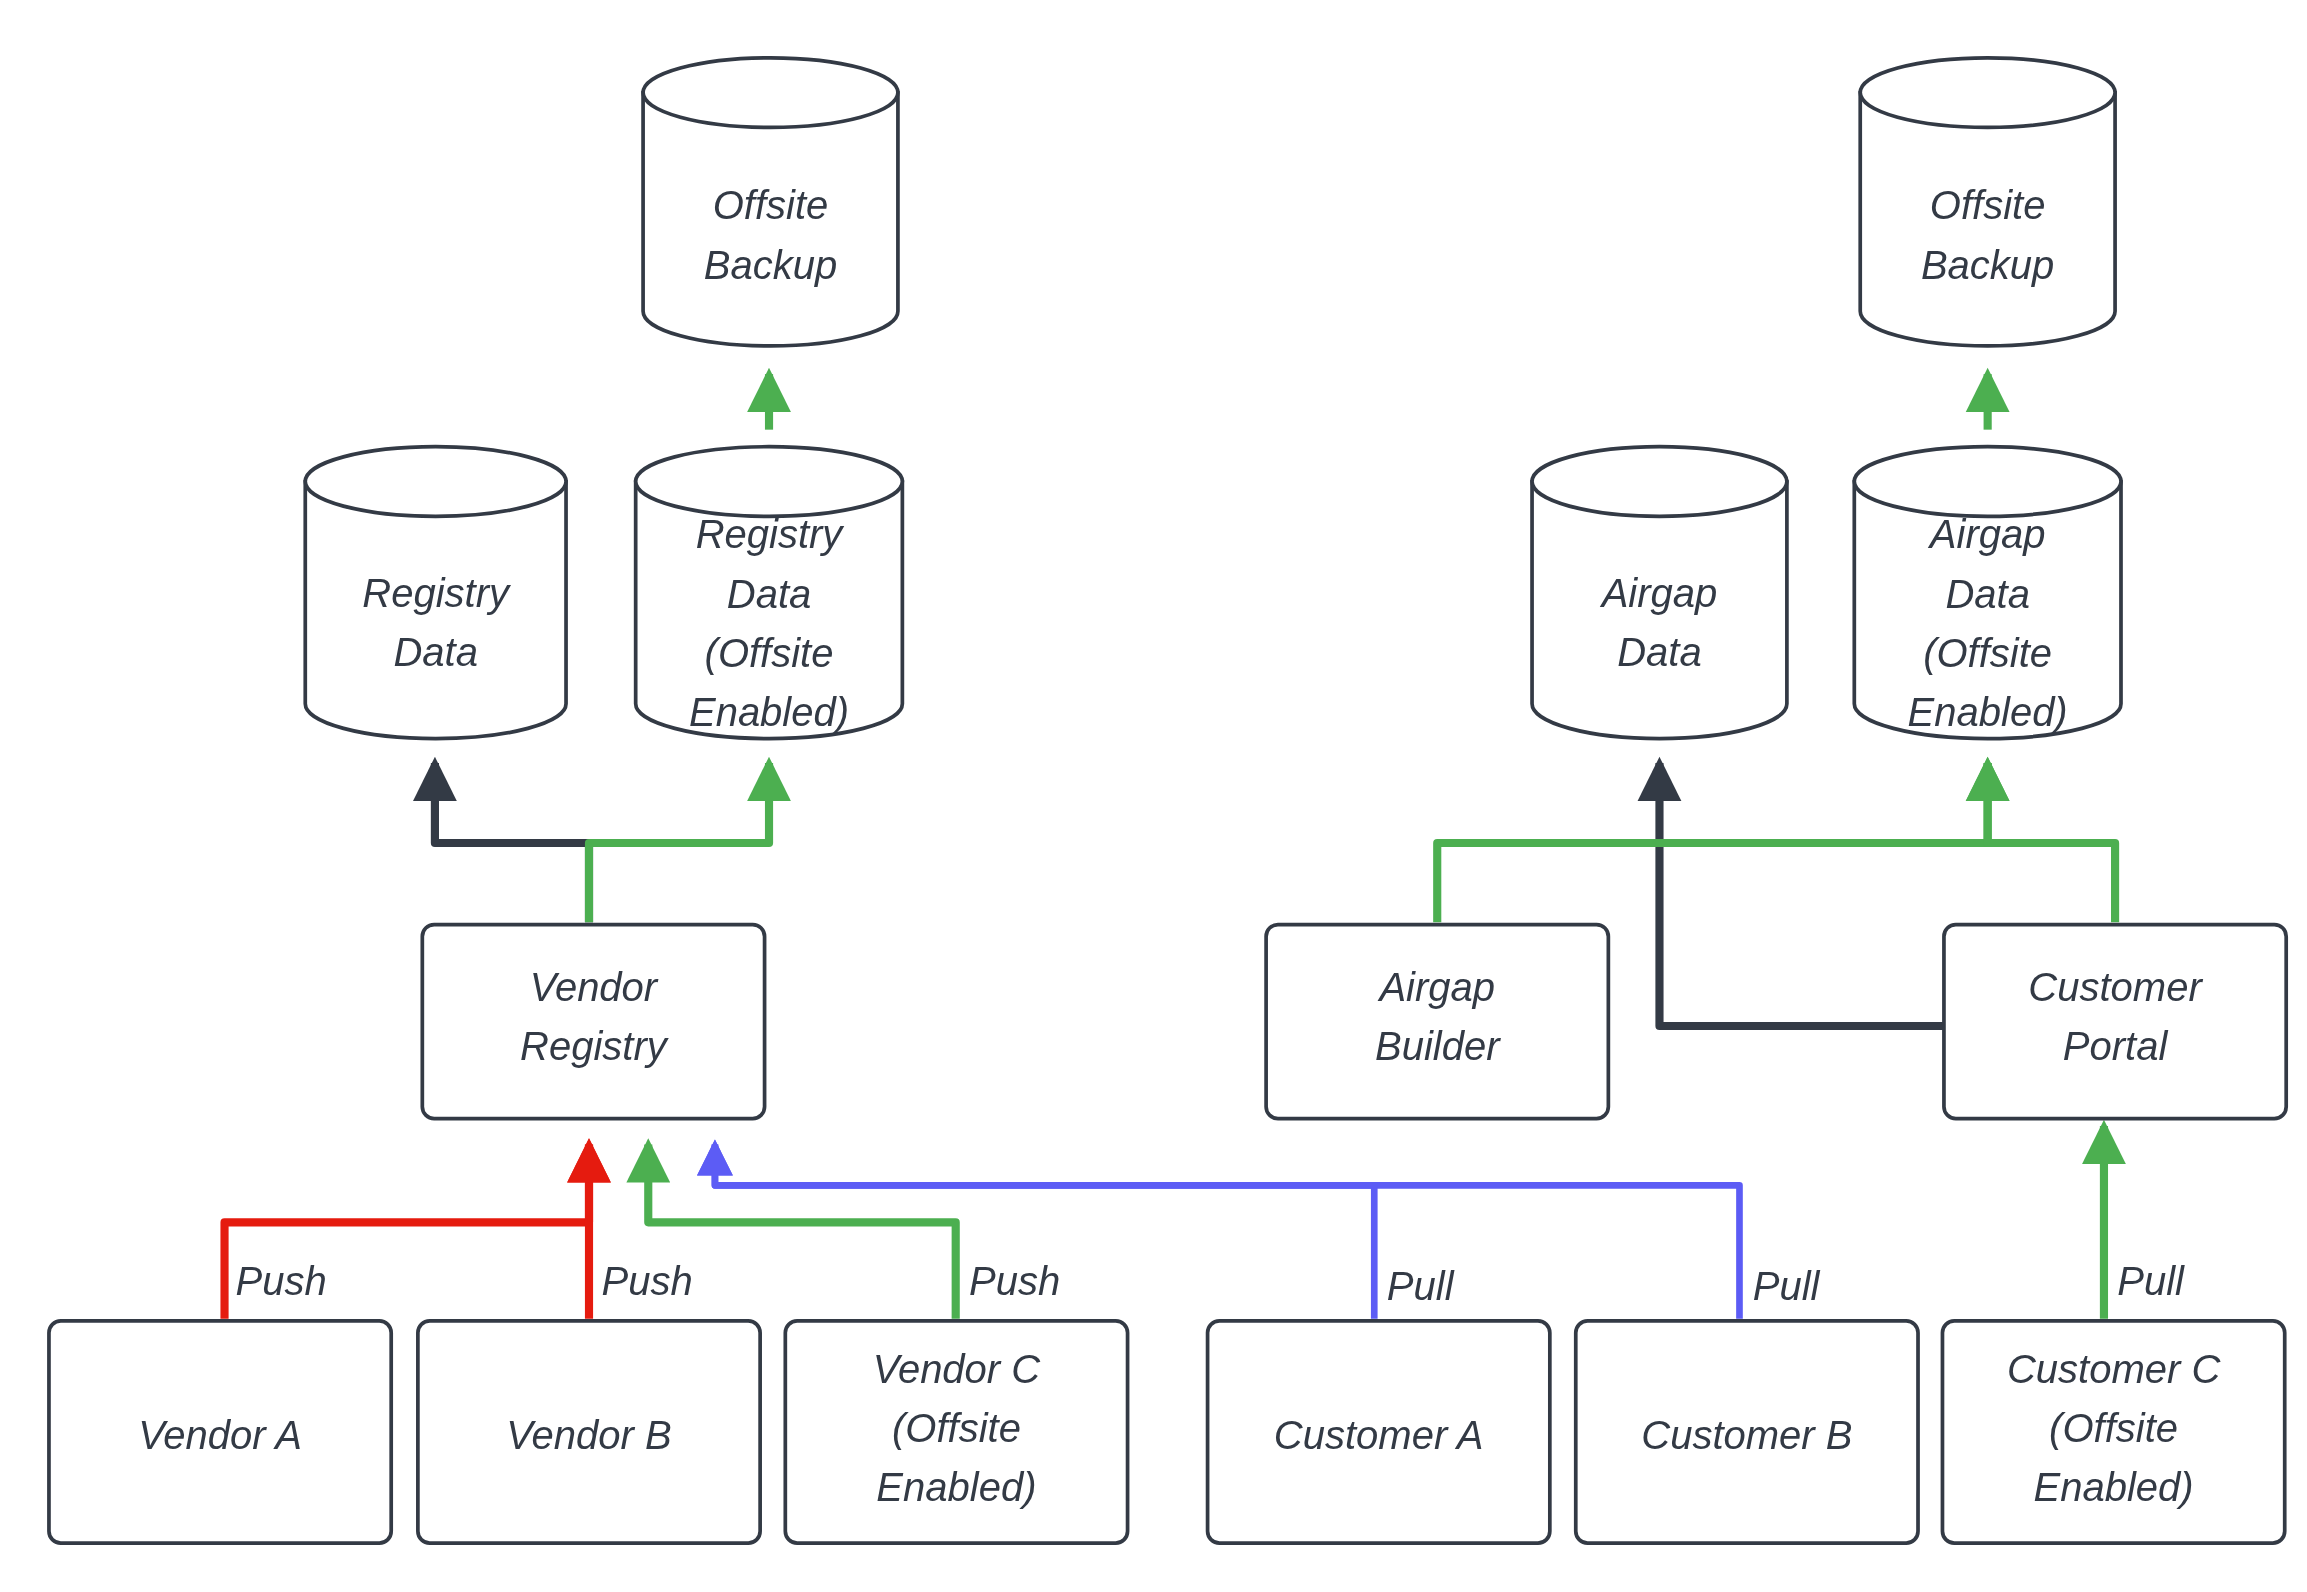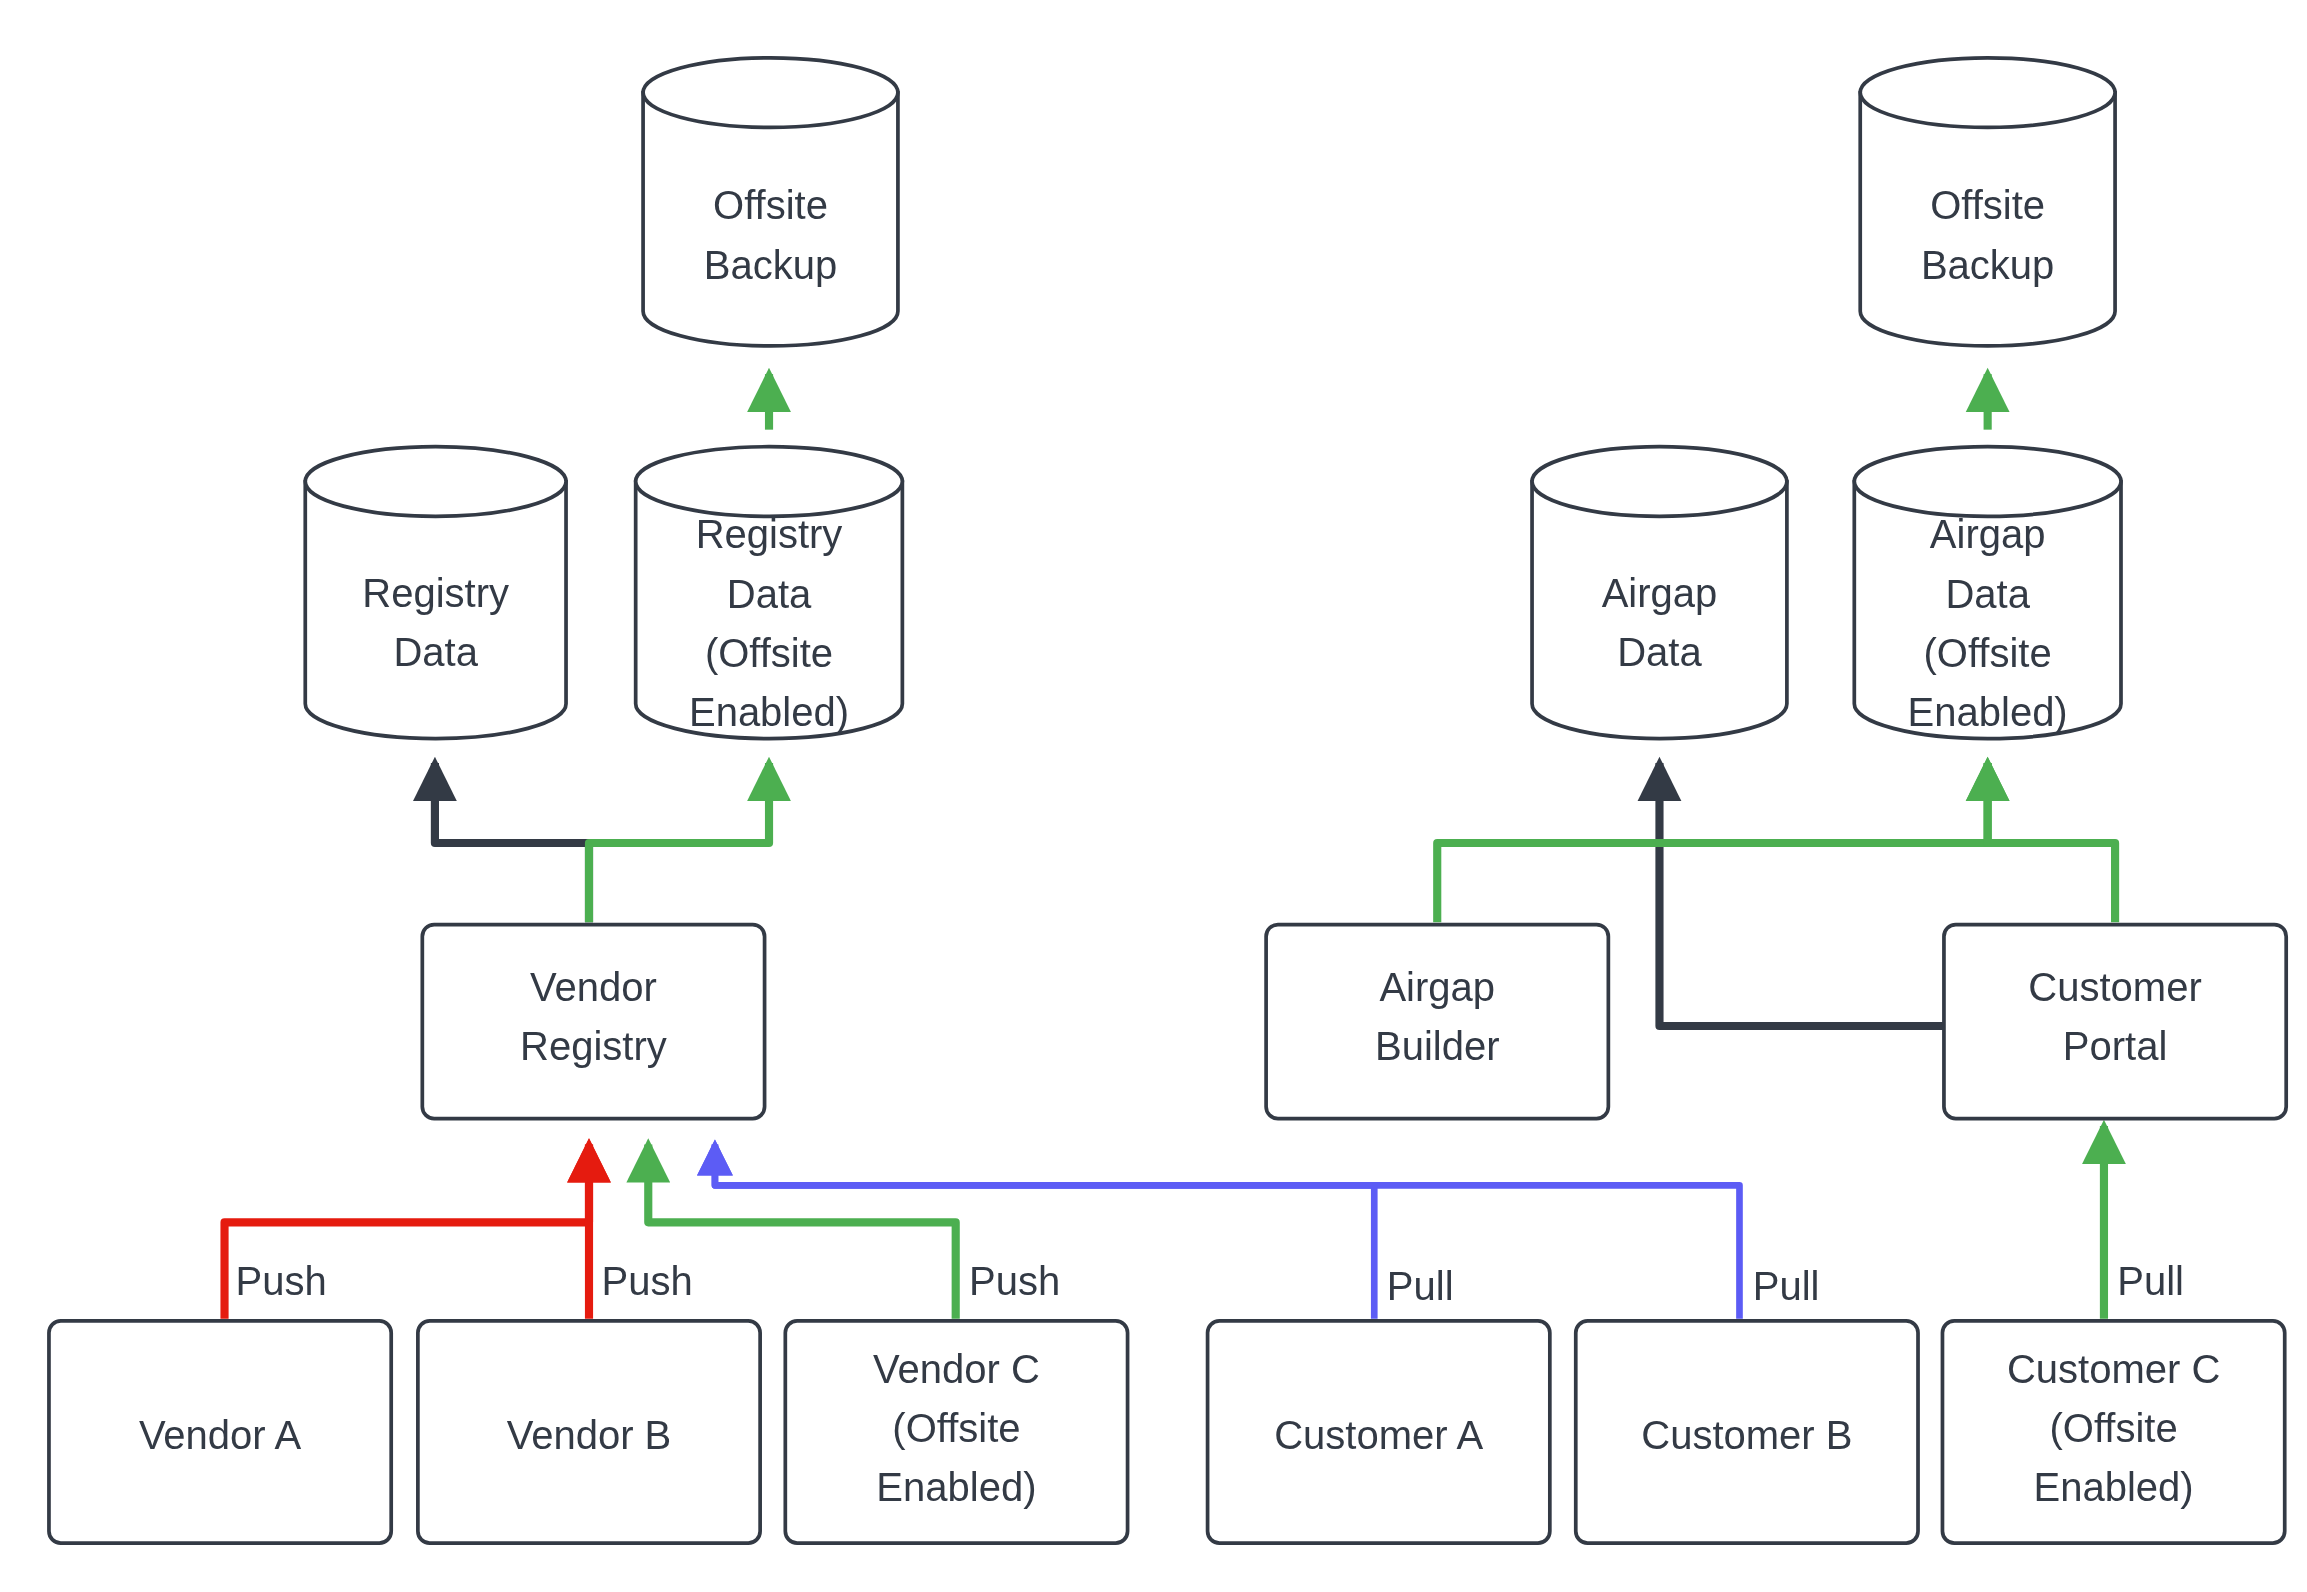--- a/index.html
+++ b/index.html
@@ -7,20 +7,21 @@
     padding: 0;
     background: #ffffff;
   }
   #diagram-root {
     position: relative;
     width: 2307px;
     height: 1592px;
     background: #ffffff;
     font-family: "Liberation Sans", sans-serif;
     overflow: hidden;
+    font-style: italic;
   }
   svg.layer {
     position: absolute;
     top: 0; left: 0;
     width: 2307px;
     height: 1592px;
   }
   .node-label, .edge-label {
     fill: #333a45;
     font-family: "Liberation Sans", sans-serif;

